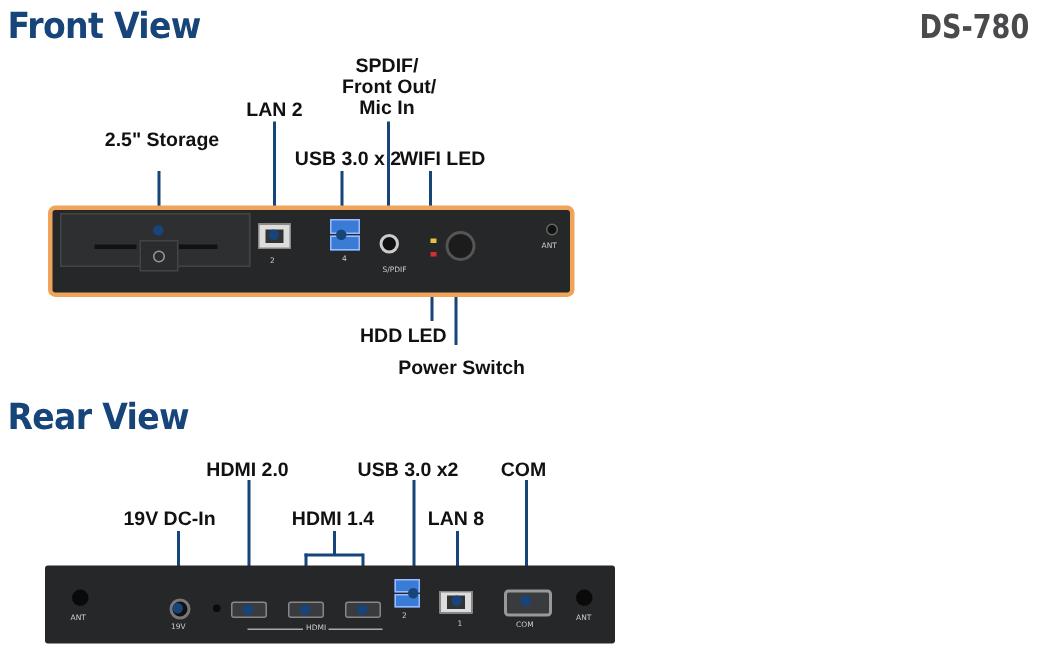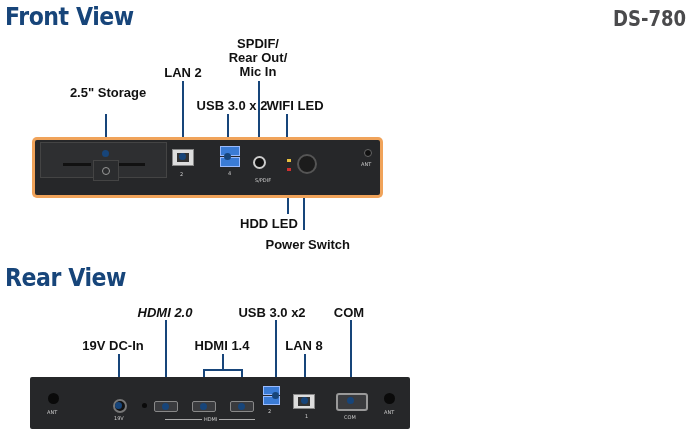--- a/index.html
+++ b/index.html
@@ -21,21 +21,21 @@
 
 <div class="abs section-title" style="left:5px;top:3px;">Front View</div>
 <div class="abs model" style="right:14px;top:6px;">DS-780</div>
 
 <div class="abs label" style="left:58px;top:86px;width:100px;">
   <div>2.5" Storage</div>
 </div>
 <div class="abs label" style="left:160px;top:66px;width:46px;">LAN 2</div>
 <div class="abs label" style="left:228px;top:37px;width:60px;">
   <div>SPDIF/</div>
-  <div>Rear Out/</div>
+  <div>Front Out/</div>
   <div>Mic In</div>
 </div>
 <div class="abs label" style="left:183px;top:99px;width:98px;">USB 3.0 x 2</div>
 <div class="abs label" style="left:264px;top:99px;width:62px;">WIFI LED</div>
 
 <div class="abs line" style="left:105px;top:114px;height:36px;"></div>
 <div class="abs line" style="left:182px;top:81px;height:71px;"></div>
 <div class="abs line" style="left:227px;top:114px;height:38px;"></div>
 <div class="abs line" style="left:258px;top:81px;height:88px;"></div>
 <div class="abs line" style="left:286px;top:114px;height:44px;"></div>
@@ -67,21 +67,21 @@
   <div class="abs" style="left:262px;top:14px;width:16px;height:16px;border-radius:50%;background:#1c1c1c;border:2px solid #555;"></div>
   <div class="abs" style="left:329px;top:9px;width:6px;height:6px;border-radius:50%;background:#111;border:1px solid #666;"></div>
   <div class="abs tiny" style="left:326px;top:21px;">ANT</div>
 </div>
 
 <div class="abs label" style="left:240px;top:217px;width:56px;">HDD LED</div>
 <div class="abs label" style="left:260px;top:238px;width:90px;text-align:right;">Power Switch</div>
 
 <div class="abs section-title" style="left:5px;top:264px;">Rear View</div>
 
-<div class="abs label" style="left:133px;top:306px;width:64px;font-style:italic;">HDMI 2.0</div>
+<div class="abs label" style="left:133px;top:306px;width:64px;">HDMI 2.0</div>
 <div class="abs label" style="left:236px;top:306px;width:72px;">USB 3.0 x2</div>
 <div class="abs label" style="left:331px;top:306px;width:36px;">COM</div>
 <div class="abs label" style="left:80px;top:339px;width:66px;">19V DC-In</div>
 <div class="abs label" style="left:192px;top:339px;width:60px;">HDMI 1.4</div>
 <div class="abs label" style="left:284px;top:339px;width:40px;">LAN 8</div>
 
 <div class="abs line" style="left:118px;top:354px;height:54px;"></div>
 <div class="abs line" style="left:165px;top:320px;height:88px;"></div>
 <div class="abs line" style="left:222px;top:354px;height:16px;"></div>
 <div class="abs hline" style="left:203px;top:369px;width:39px;"></div>

